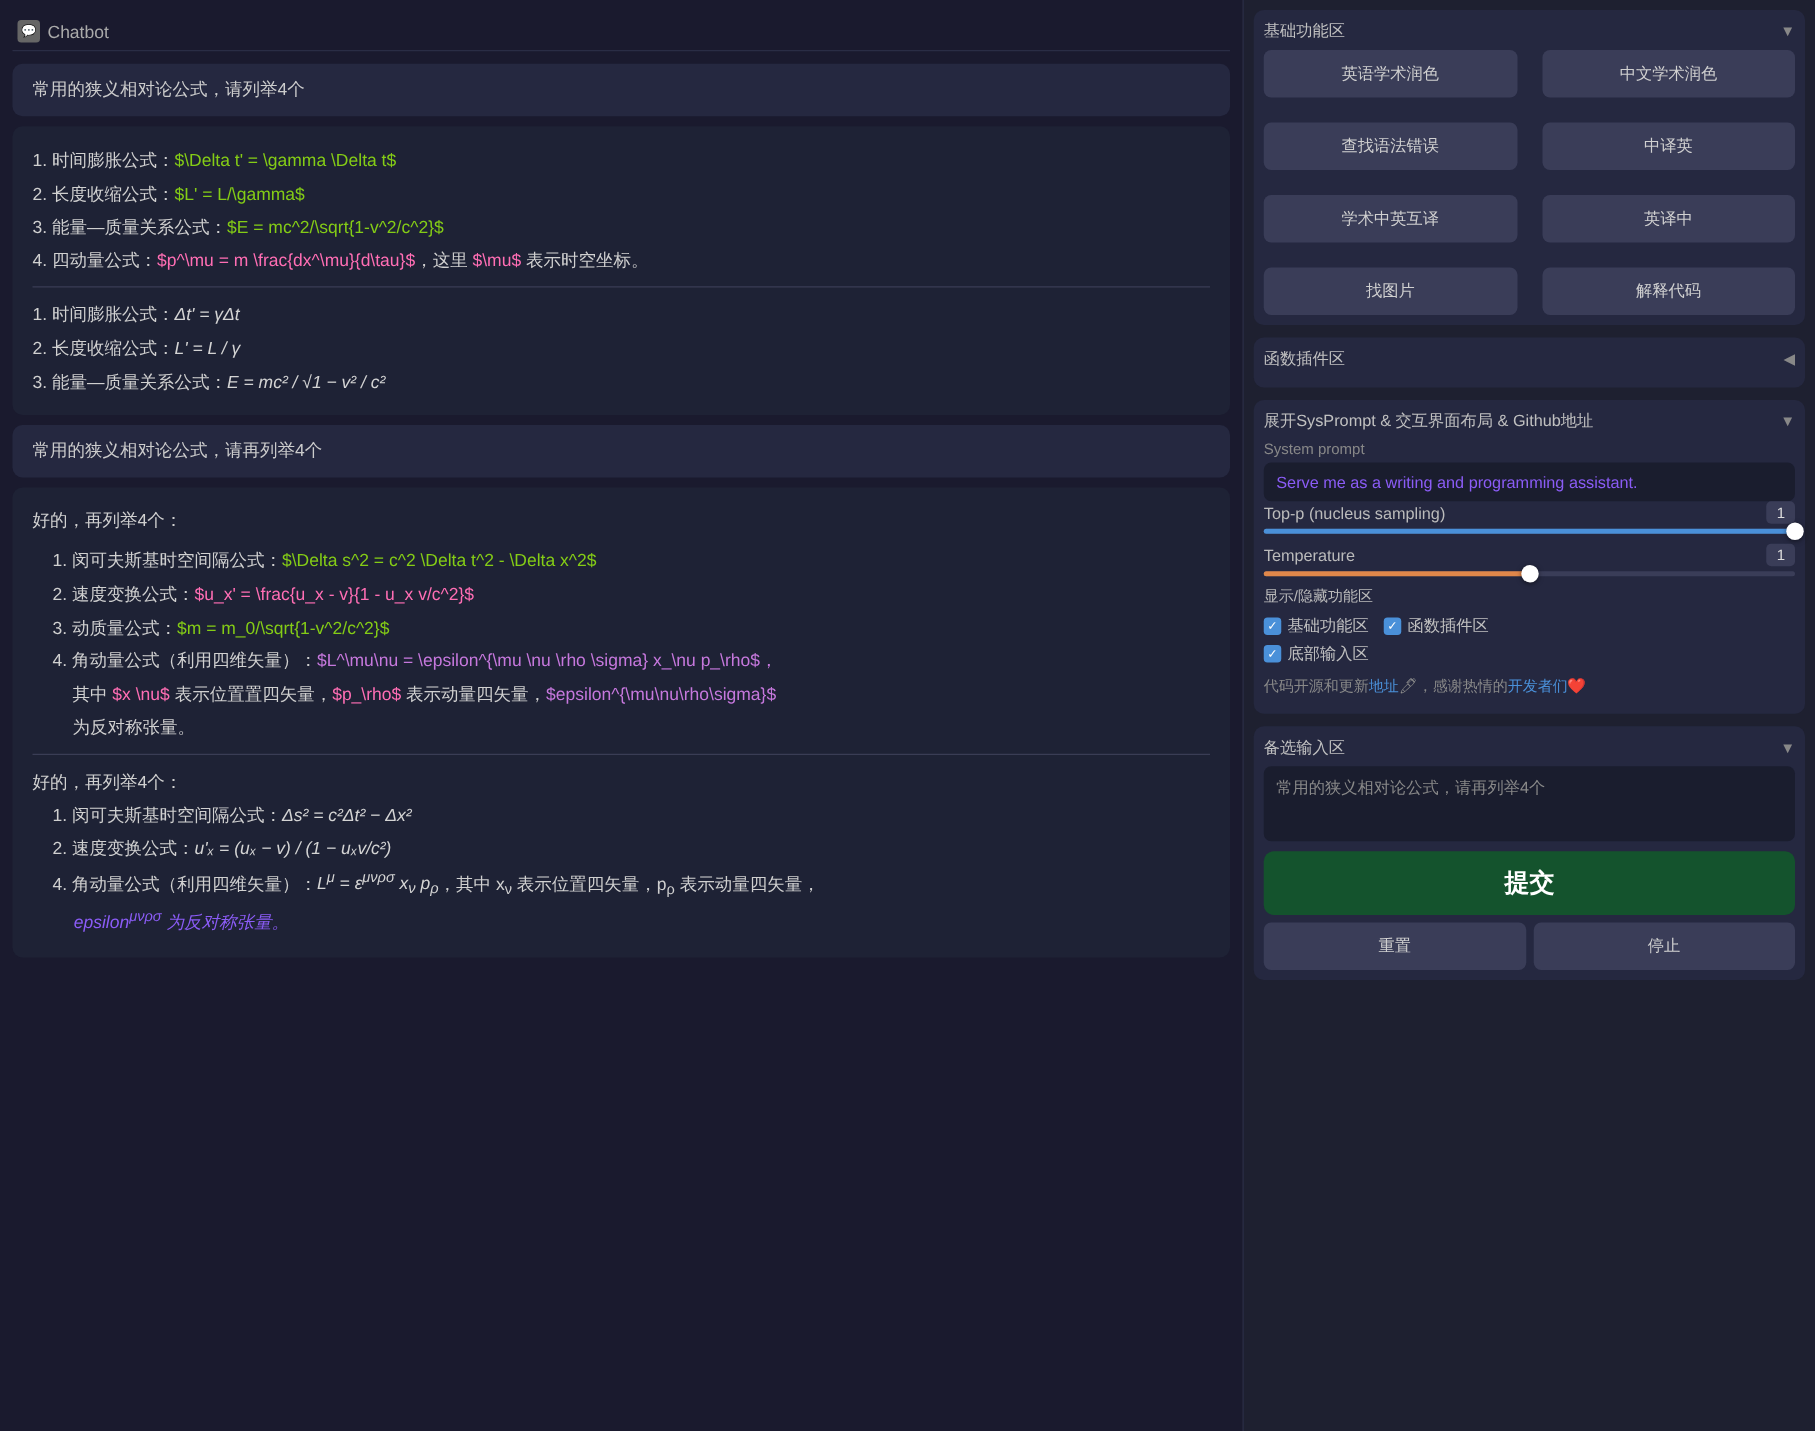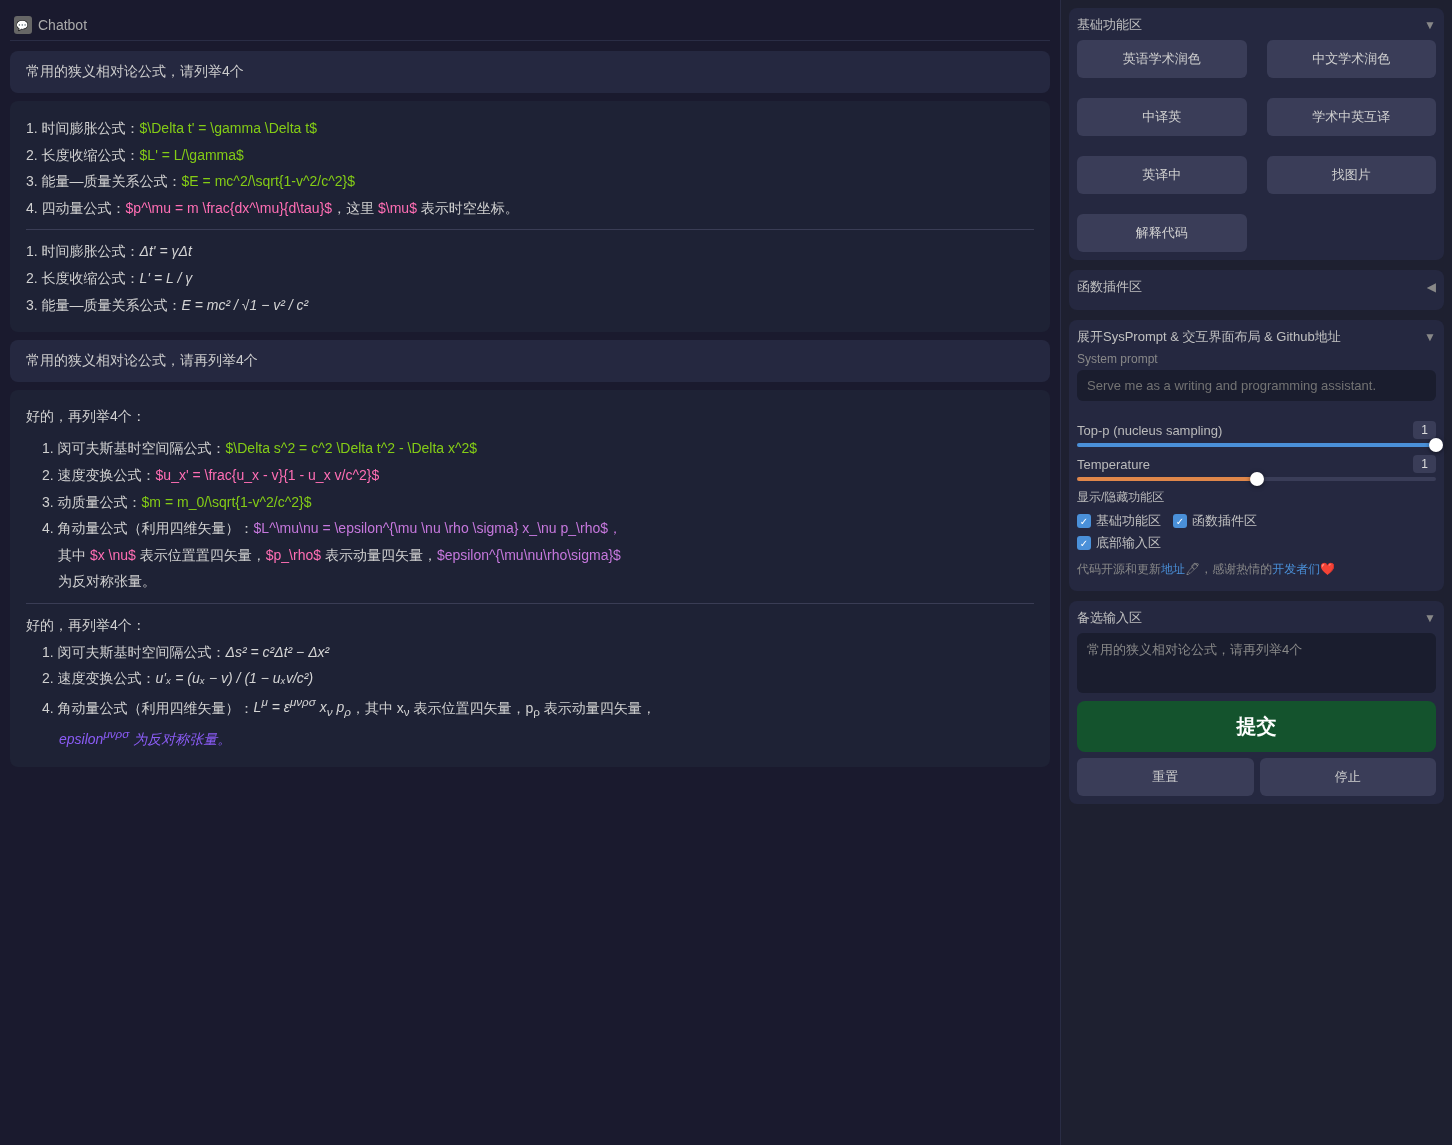--- a/index.html
+++ b/index.html
@@ -14,21 +14,21 @@
     }
     .left-panel {
       flex: 1;
       display: flex;
       flex-direction: column;
       background: #1a1a2e;
       overflow-y: auto;
       padding: 10px;
     }
     .right-panel {
-      width: 392px;
+      width: 458px;
       background: #1e2030;
       display: flex;
       flex-direction: column;
       overflow-y: auto;
       border-left: 1px solid #2a2d45;
       padding: 8px;
       gap: 6px;
     }
 
     
@@ -114,23 +114,23 @@
 
     .section-title-small {
       font-size: 12px;
       color: #888;
       margin-bottom: 4px;
     }
     .system-prompt-box {
       background: #1a1d2e;
       border-radius: 6px;
       padding: 8px 10px;
-      color: #737373;
-      font-size: 13px;
-      margin-bottom: 20px;
+      color: #8b5cf6;
+      font-size: 13px;
+      margin-bottom: 0;
     }
 
     .slider-row {
       margin-bottom: 8px;
     }
     .slider-label-row {
       display: flex;
       justify-content: space-between;
       align-items: center;
       margin-bottom: 4px;
@@ -312,20 +312,21 @@
 <div class="right-panel">
 
   <div class="section">
     <div class="section-header">
       <span>基础功能区</span>
       <span class="section-header-arrow">▼</span>
     </div>
     <div class="btn-grid-2">
       <button class="btn-func">英语学术润色</button>
       <button class="btn-func">中文学术润色</button>
+      <button class="btn-func">查找语法错误</button>
       <button class="btn-func">中译英</button>
       <button class="btn-func">学术中英互译</button>
       <button class="btn-func">英译中</button>
       <button class="btn-func">找图片</button>
       <button class="btn-func">解释代码</button>
     </div>
   </div>
 
   <div class="section">
     <div class="section-header">

